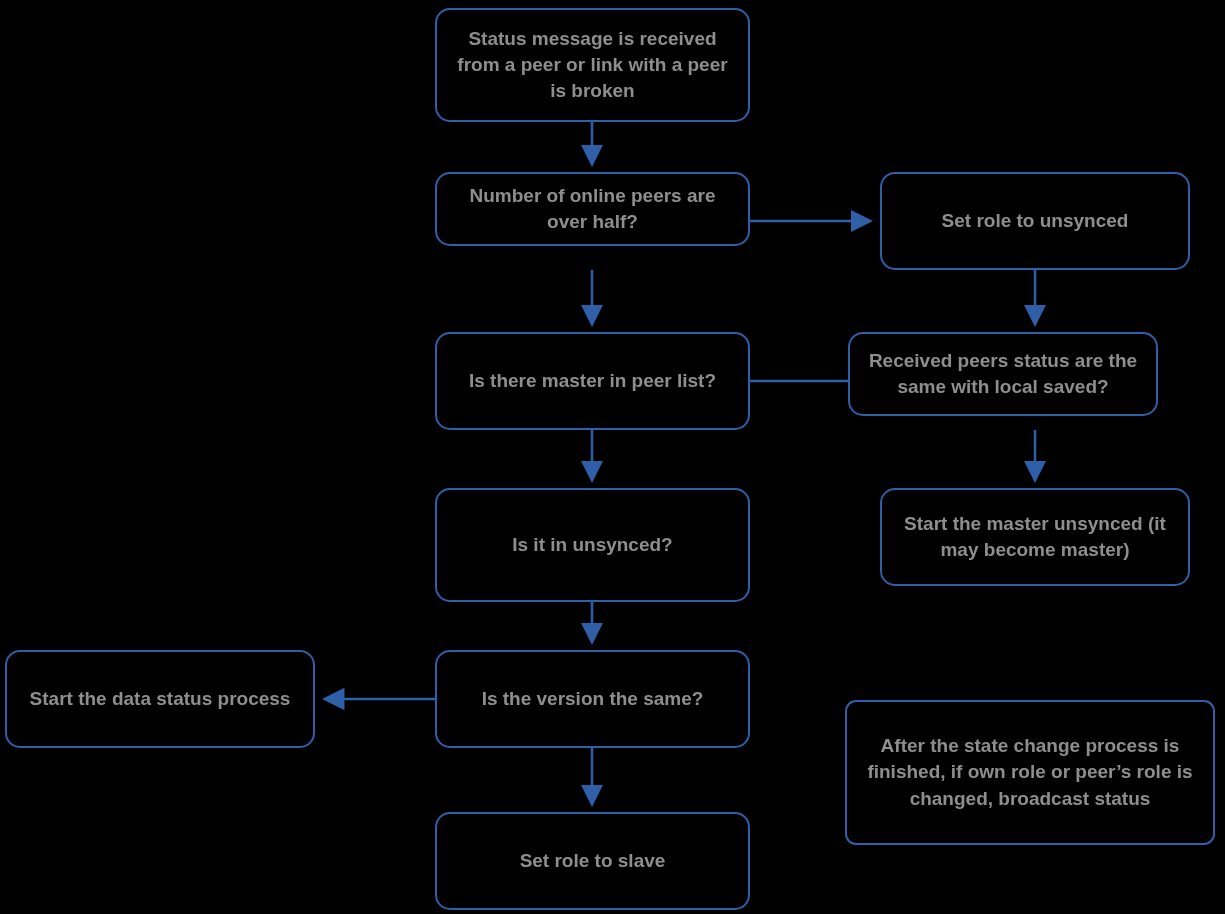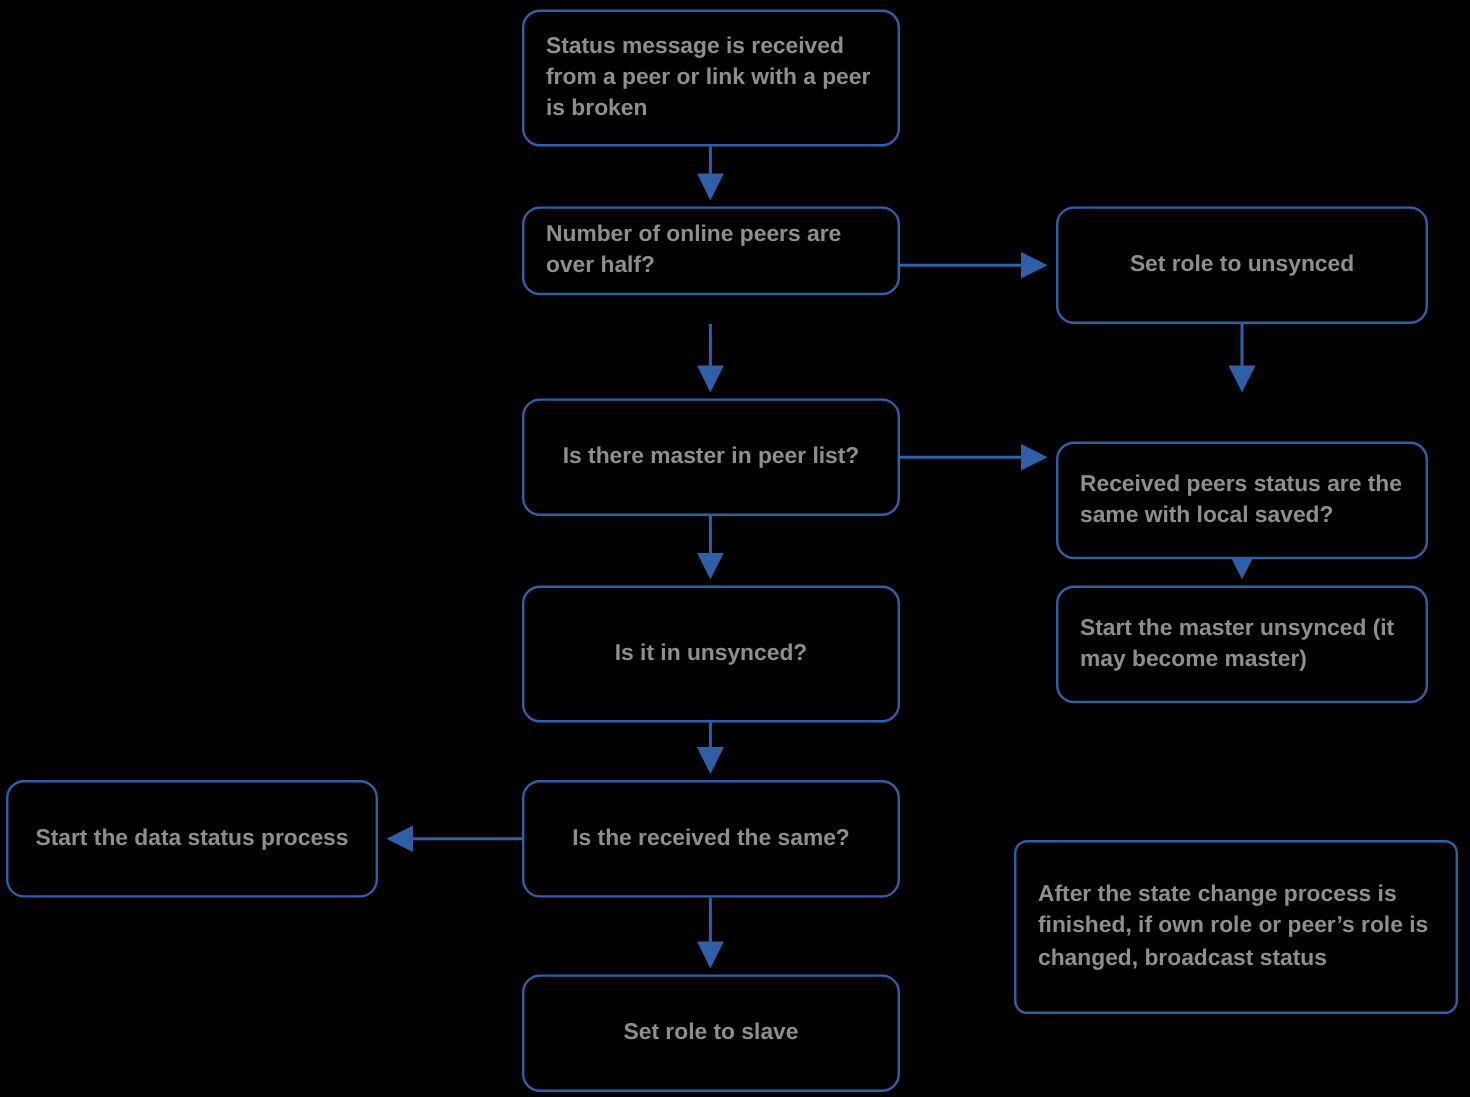--- a/index.html
+++ b/index.html
@@ -20,31 +20,32 @@
   .node {
     position: absolute;
     box-sizing: border-box;
     border: 2.5px solid var(--border, #2e5fa8);
     border-radius: 15px;
     background: #000000;
     color: var(--text, #8e8e8e);
     font-size: 19px;
     font-weight: bold;
     line-height: 1.38;
+    text-align: center;
     display: flex;
     align-items: center;
     justify-content: center;
     padding: 8px 18px;
   }
   
   .n-status          { left: 435px; top: 8px;   width: 315px; height: 114px; }
   .n-peers-over-half { left: 435px; top: 172px; width: 315px; height: 74px; }
   .n-set-unsynced    { left: 880px; top: 172px; width: 310px; height: 98px; }
   .n-master-in-list  { left: 435px; top: 332px; width: 315px; height: 98px; }
-  .n-status-same     { left: 880px; top: 332px; width: 310px; height: 98px; margin-top: 36px; }
+  .n-status-same     { left: 848px; top: 332px; width: 310px; height: 84px; }
   .n-in-unsynced     { left: 435px; top: 488px; width: 315px; height: 114px; }
   .n-master-select   { left: 880px; top: 488px; width: 310px; height: 98px; }
   .n-version-same    { left: 435px; top: 650px; width: 315px; height: 98px; }
   .n-data-recover    { left: 5px;   top: 650px; width: 310px; height: 98px; }
   .n-set-slave       { left: 435px; top: 812px; width: 315px; height: 98px; }
   .n-note            { left: 845px; top: 700px; width: 370px; height: 145px; border-radius: 11px; }
   #arrows {
     position: absolute;
     left: 0; top: 0;
     width: 1225px;
@@ -101,21 +102,21 @@
 
   <div class="node n-in-unsynced">
     <span>Is it in unsynced?</span>
   </div>
 
   <div class="node n-master-select">
     <span>Start the master unsynced (it may become master)</span>
   </div>
 
   <div class="node n-version-same">
-    <span>Is the received the same?</span>
+    <span>Is the version the same?</span>
   </div>
 
   <div class="node n-data-recover">
     <span>Start the data status process</span>
   </div>
 
   <div class="node n-set-slave">
     <span>Set role to slave</span>
   </div>
 

